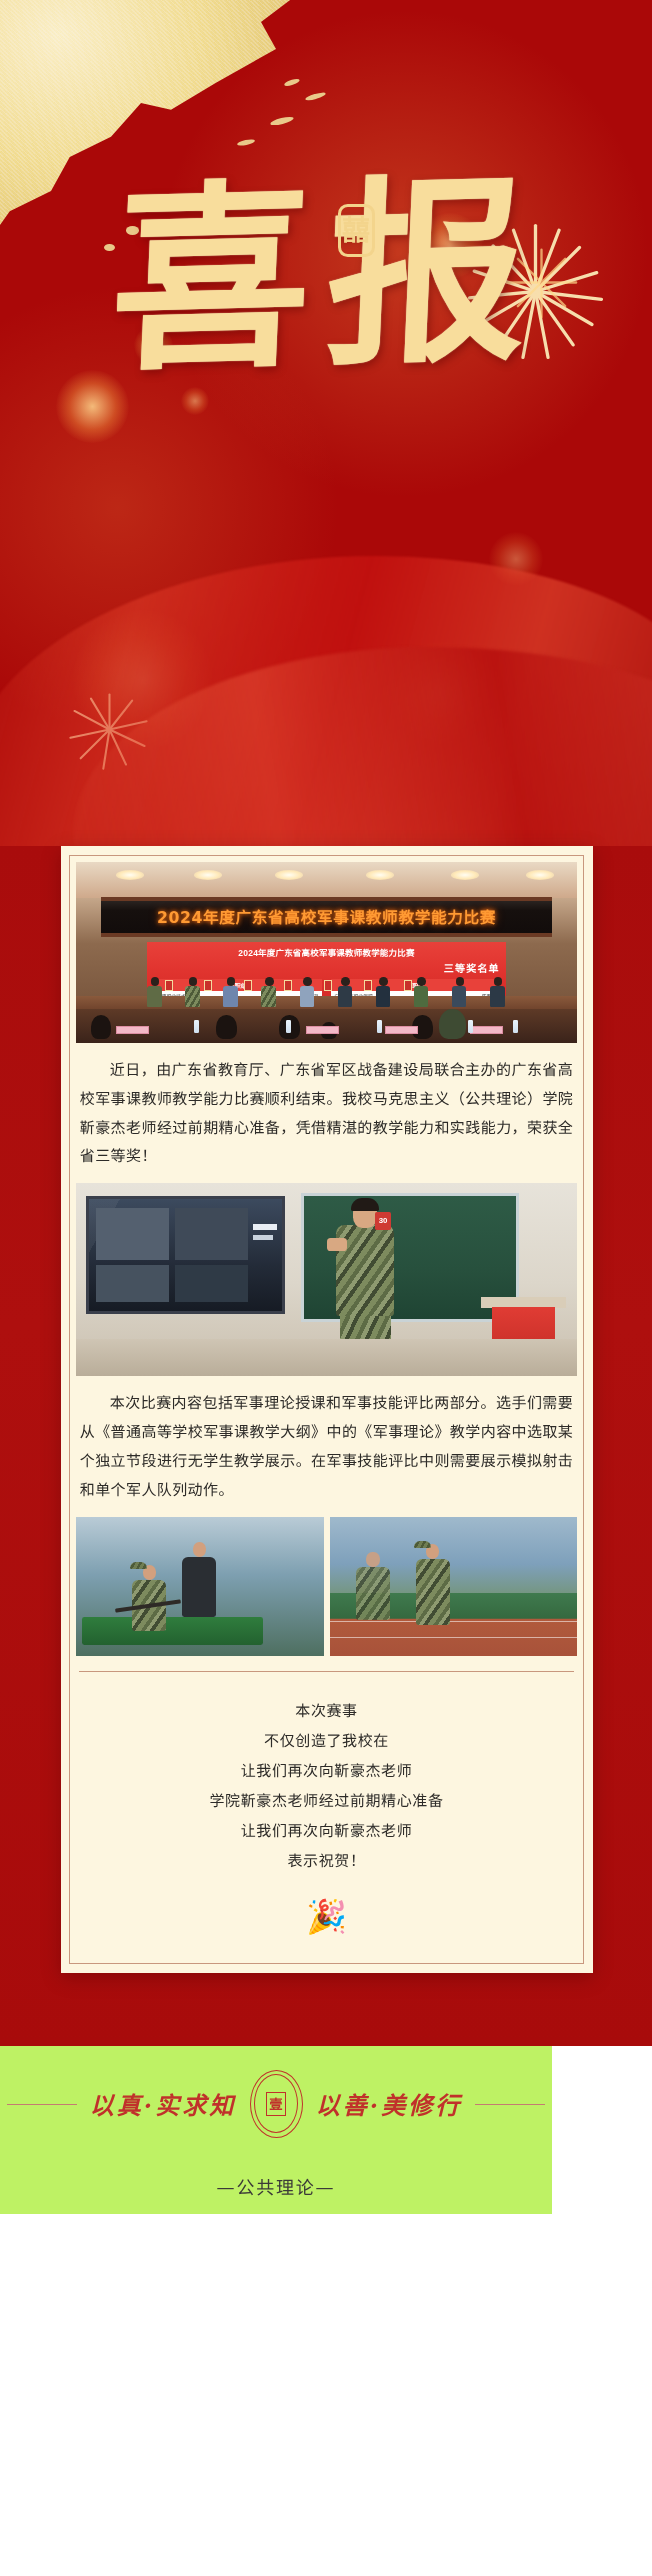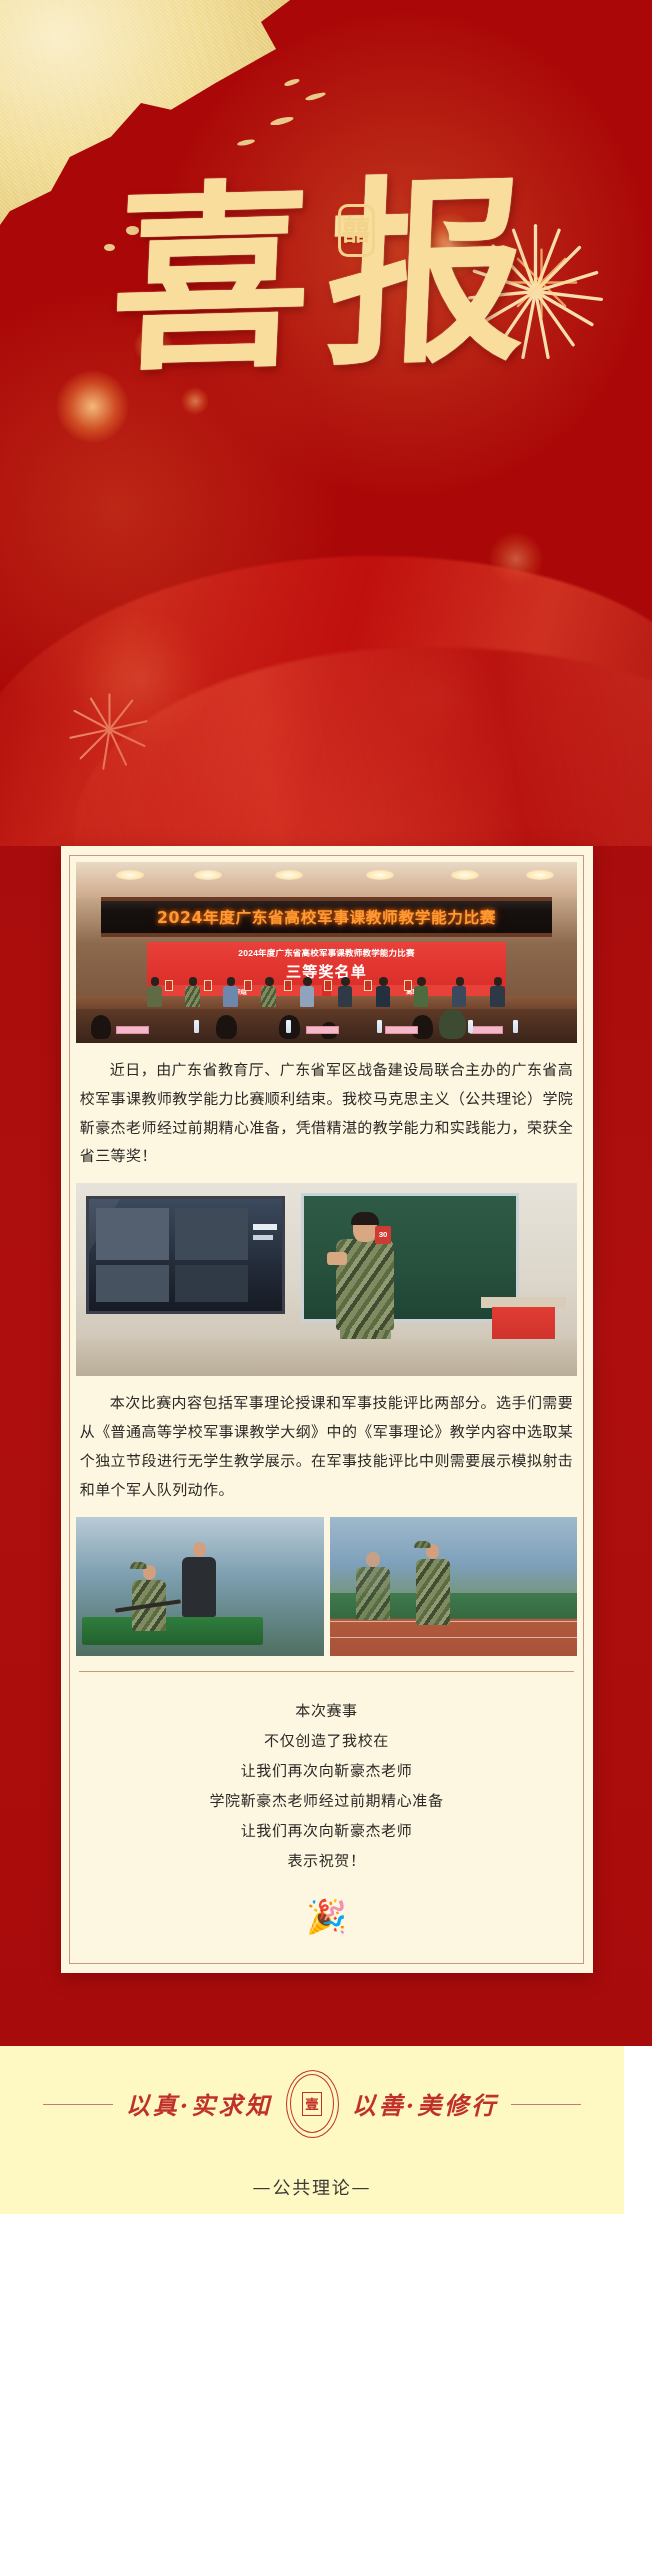--- a/index.html
+++ b/index.html
@@ -190,21 +190,21 @@
     font-family:"DejaVu Sans","Liberation Sans",sans-serif;
     text-shadow: 0 0 4.2px rgba(255,120,20,0.95), 0 0 9.7px rgba(255,90,10,0.55);
     letter-spacing: 0.6px;
   }
   .red-screen {
     position:absolute; top: 80px; left: 71px; right: 71px; bottom: 45px;
     background: linear-gradient(180deg,#e8413a 0%, #e23530 45%, #d62b27 100%);
     padding: 4.8px 6px 0 6px; overflow:hidden;
   }
   .rs-title { color:#ffffff; text-align:center; font-size:8.5px; font-weight:700; letter-spacing:0.2px; }
-  .rs-sub   { color:#ffffff; text-align:center; font-size:15px; font-weight:700; margin-top:1.8px; letter-spacing:1.2px; }
+  .rs-sub   { color:#ffffff; text-align:right; font-size:10px; font-weight:700; margin-top:1.8px; letter-spacing:1.2px; }
   .rs-tables{ display:flex; gap:8.5px; margin-top:4.2px; }
   .rs-tbl   { flex:1; background:#ffffff; }
   .rs-th    { background:#e8413a; color:#fff; font-size:6px; font-weight:700; text-align:center; padding:1.2px 0; }
   .rs-tr    { display:flex; justify-content:space-between; font-size:4.8px; color:#444; padding:1.2px 3.6px; border-bottom:0.6px solid #f0dede; }
   .stage-floor { position:absolute; left:0; right:0; bottom:33px; height:13.3px; background:linear-gradient(180deg,#8a5a3c,#6f432c); }
   .row-people { position:absolute; left:71px; right:71px; bottom:36px; height:37px; display:flex; justify-content:space-between; align-items:flex-end; }
   .person { width:15.7px; }
   .p-head { width:8.5px; height:8.5px; border-radius:50%; background:#2b211c; margin:0 auto 0.6px; }
   .p-body { width:14.5px; height:20.5px; border-radius:3px 3px 1.2px 1.2px; }
   .p-cert { position:absolute; width:7.9px; height:10.3px; background:#c8302b; border:0.6px solid #f4dca0; }
@@ -221,21 +221,21 @@
     background-image:
       linear-gradient(120deg, rgba(255,255,255,0.06) 0 12%, rgba(0,0,0,0) 12%),
       linear-gradient(180deg,#3c4a5e 0%, #232b38 60%, #161b24 100%);
   }
   .proj-tile { position:absolute; background:#6b7688; }
   .blackboard {
     position:absolute; left:225px; top:9.7px; right:58px; height:129px;
     background: linear-gradient(180deg,#2e5b46 0%, #27503d 60%, #1f4433 100%);
     border:3.6px solid #c9d3d6;
   }
-  .teacher { position:absolute; left:260px; top:32px; width:58px; height:151px; }
+  .teacher { position:absolute; left:260px; top:18px; width:58px; height:151px; }
   .t-head { width:24px; height:26.6px; border-radius:46% 46% 40% 40%; background:#d8a882; margin:0 auto; position:relative; }
   .t-hair { position:absolute; top:-3px; left:-1.8px; width:28px; height:13.3px; border-radius:14.5px 14.5px 2.4px 2.4px; background:#211a16; }
   .t-body { width:58px; height:91px; margin-top:-2.4px; border-radius:8.5px 8.5px 3.6px 3.6px;
             background: repeating-linear-gradient(125deg,#7d8b5e 0 5.4px,#5d6b45 5.4px 9.7px,#8e9a70 9.7px 14px,#414c33 14px 18px); }
   .t-legs { width:51px; height:58px; margin:0 auto;
             background: repeating-linear-gradient(115deg,#7d8b5e 0 5.4px,#5d6b45 5.4px 9.7px,#8e9a70 9.7px 14px,#414c33 14px 18px); }
   .t-badge { position:absolute; top:11px; left:39px; width:15.7px; height:18px; background:#cf3a33; color:#fff; font-size:7.9px; font-weight:700; text-align:center; line-height:18px; border-radius:1.8px; }
   .t-hand { position:absolute; top:37px; left:-9.7px; width:20.5px; height:13.3px; background:#d8a882; border-radius:3.6px; }
   .desk { position:absolute; right:11px; top:114px; width:85px; height:11px; background:#d9cdb8; }
   .podium { position:absolute; right:22px; top:124px; width:63px; height:64px; background:linear-gradient(180deg,#e03c34,#bf2a24); }
@@ -282,22 +282,22 @@
     line-height: 2.0;
     color: #2d2b28;
     letter-spacing: 0.6px;
     padding: 18px 0 11px 0;
   }
   .party-emoji { font-size: 33px; line-height: 1; padding: 13.3px 0 3.6px 0; text-align:center; }
 
   
   .footer {
     position: relative;
-    width: 624px;
-    background: #fef9c3;
+    width: 552px;
+    background: #bef264;
     padding: 24px 0 15.7px 0;
     text-align: center;
   }
   .motto-row {
     display: flex;
     align-items: center;
     justify-content: center;
     gap: 13.3px;
   }
   .motto-line { width: 70px; height: 0.6px; background: #c47b72; }

